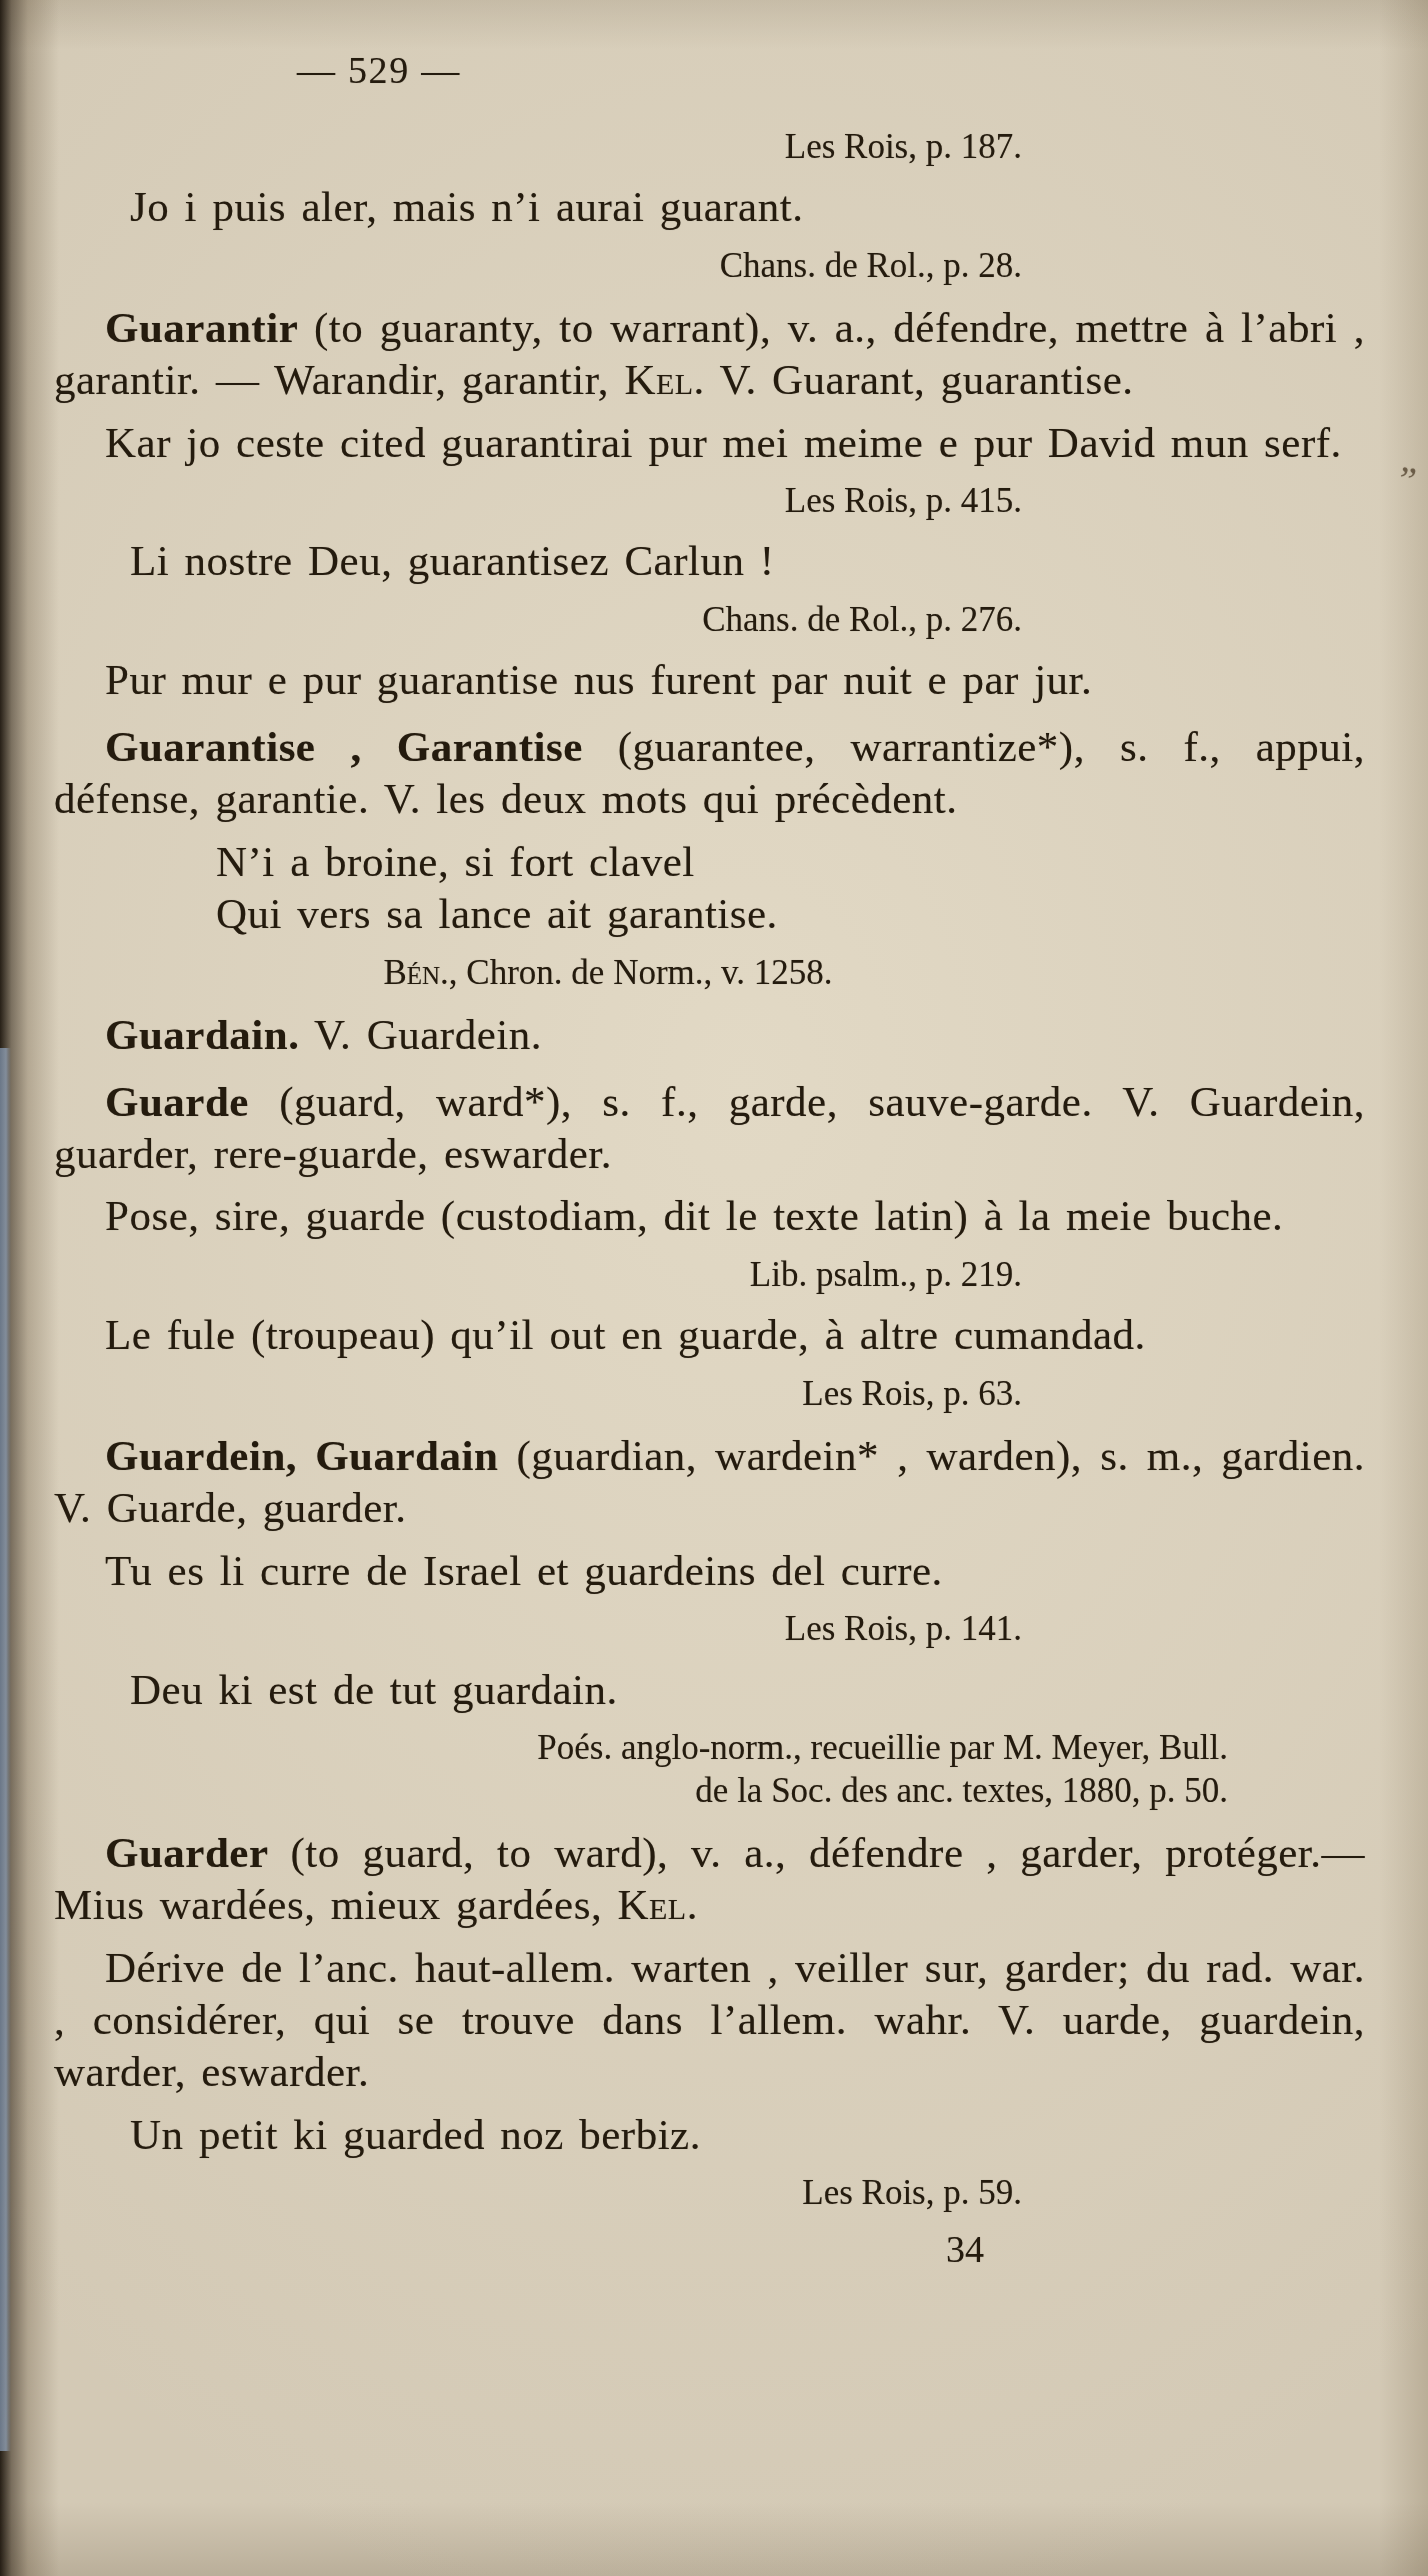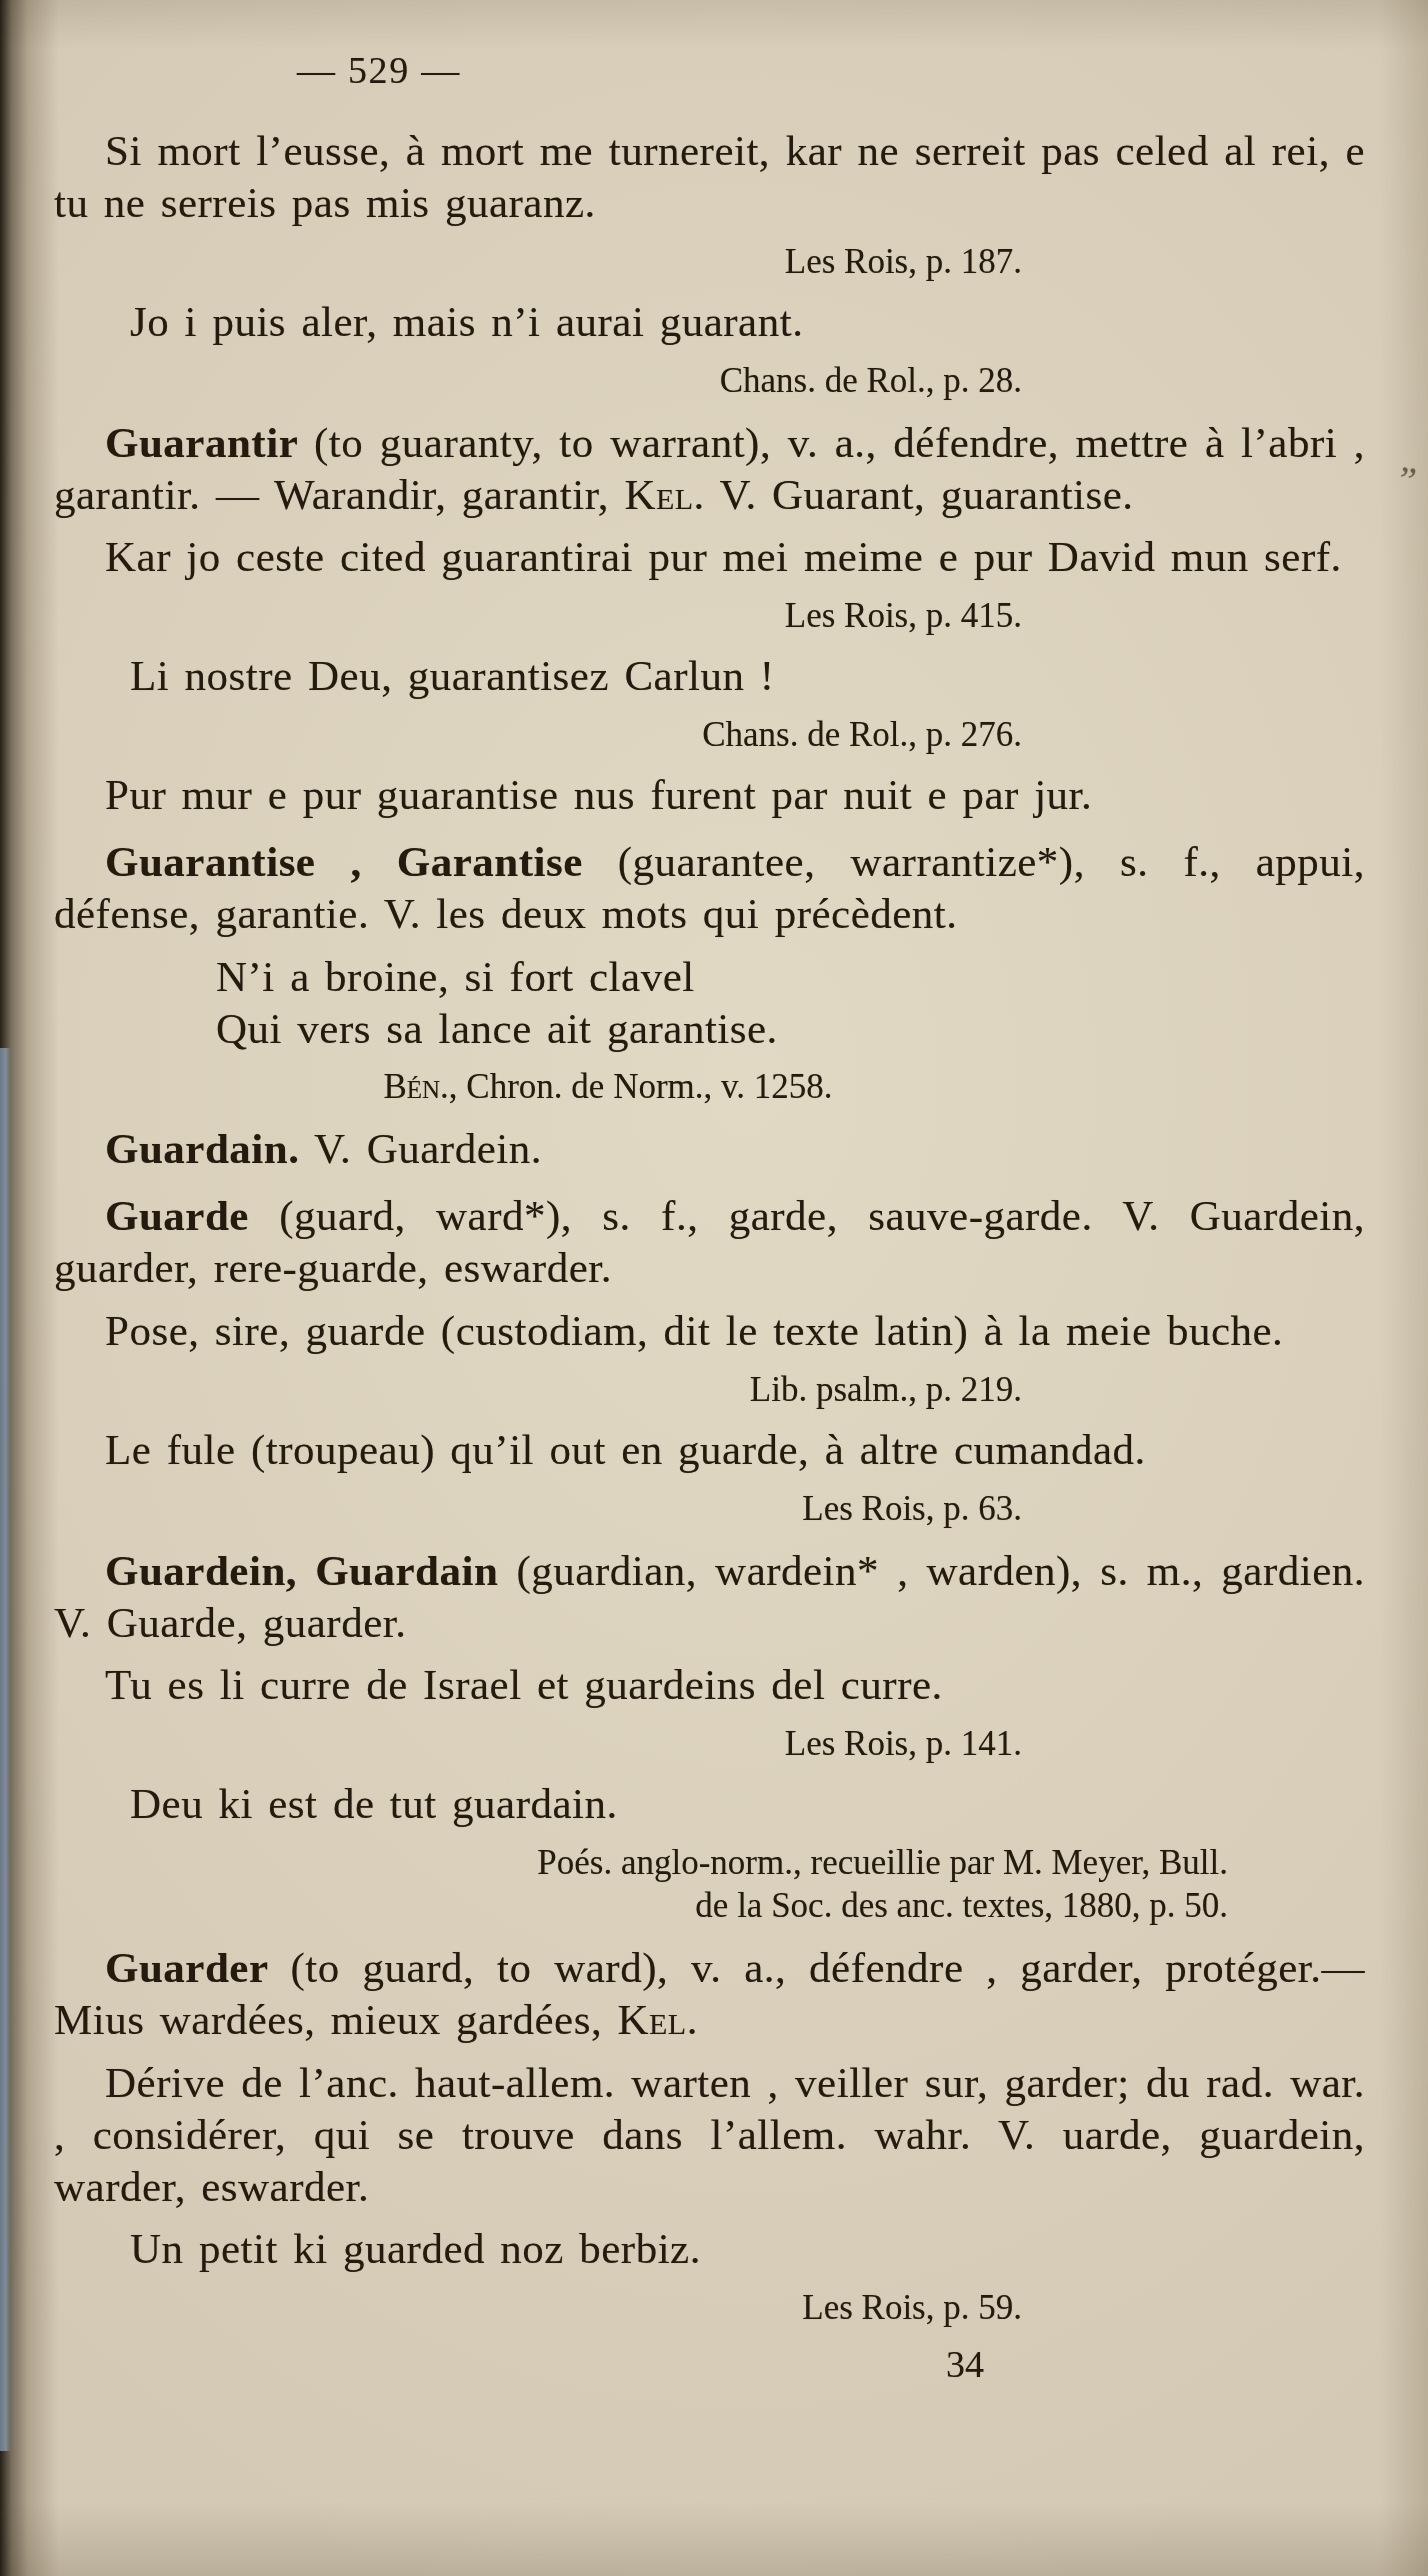--- a/index.html
+++ b/index.html
@@ -91,21 +91,20 @@
 </head>
 <body>
 
 <div class="page">
   <div class="gutter"></div>
   <div class="blue-edge"></div>
   <div class="ink-mark" style="right:13.2px; top:458px;">”</div>
   <div class="column">
     <div class="folio">— 529 —</div>
     <div id="blocks">
-        <p class="blk quote"><span>Si mort l’eusse, à mort me turnereit, kar ne serreit pas celed al rei, e tu ne serreis pas mis guaranz.</span></p>
         <p class="blk citation"><span class="i">Les Rois</span><span>, p. 187.</span></p>
         <p class="blk quote-indent"><span>Jo i puis aler, mais n’i aurai guarant.</span></p>
         <p class="blk citation"><span class="i">Chans. de Rol.</span><span>, p. 28.</span></p>
         <p class="blk entry"><span class="b">Guarantir </span><span>(</span><span class="i">to guaranty, to warrant</span><span>), </span><span class="i">v. a.</span><span>, défendre, mettre à l’abri , garantir. — </span><span class="i">Warandir</span><span>, garantir, </span><span class="sc">Kel.</span><span> V. </span><span class="i">Guarant, guarantise.</span></p>
         <p class="blk quote"><span>Kar jo ceste cited guarantirai pur mei meime e pur David mun serf.</span></p>
         <p class="blk citation"><span class="i">Les Rois</span><span>, p. 415.</span></p>
         <p class="blk quote-indent"><span>Li nostre Deu, guarantisez Carlun !</span></p>
         <p class="blk citation"><span class="i">Chans. de Rol.</span><span>, p. 276.</span></p>
         <p class="blk quote"><span>Pur mur e pur guarantise nus furent par nuit e par jur.</span></p>
         <p class="blk entry"><span class="b">Guarantise , Garantise </span><span>(</span><span class="i">guarantee, warrantize</span><span>*</span><span>), </span><span class="i">s. f.</span><span>, appui, défense, garantie. V. les deux mots qui précèdent.</span></p>

